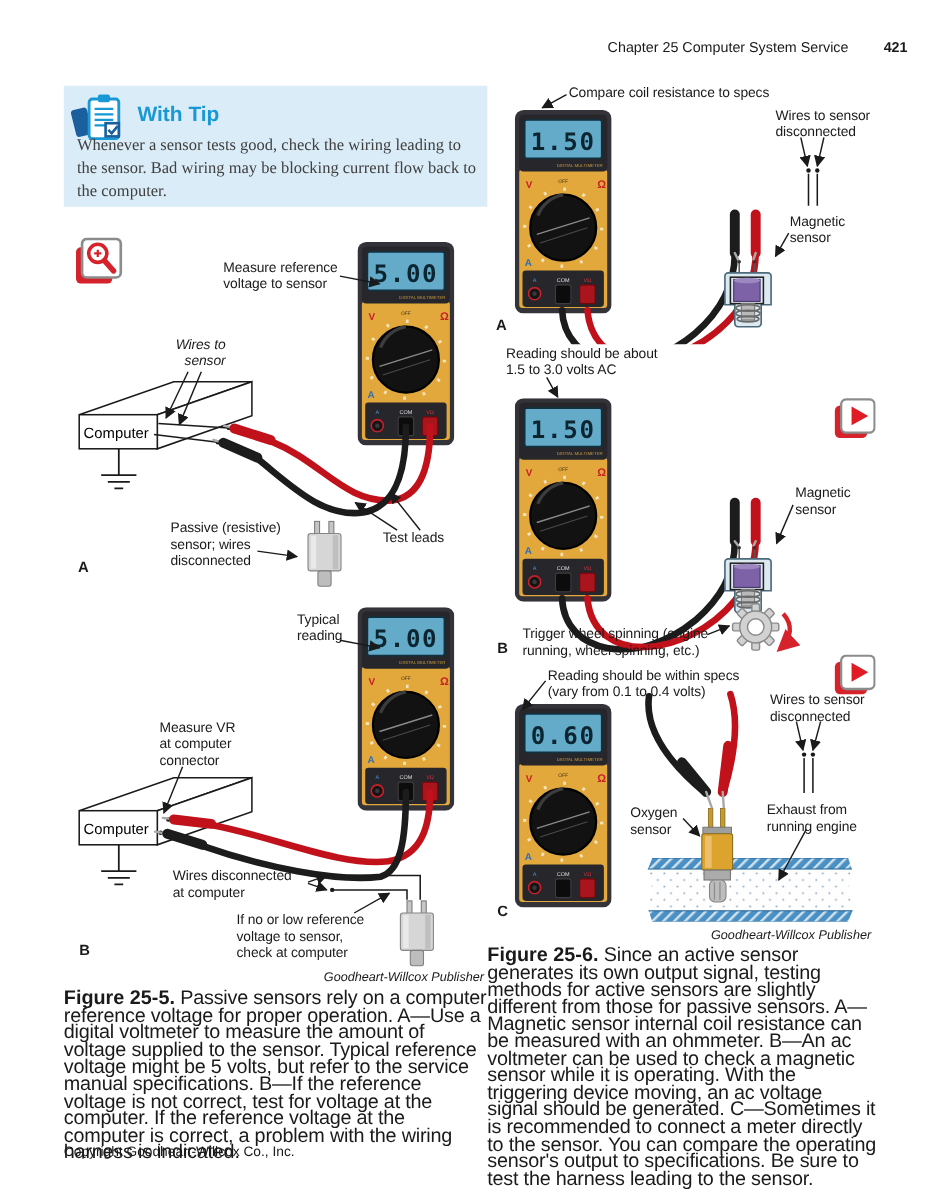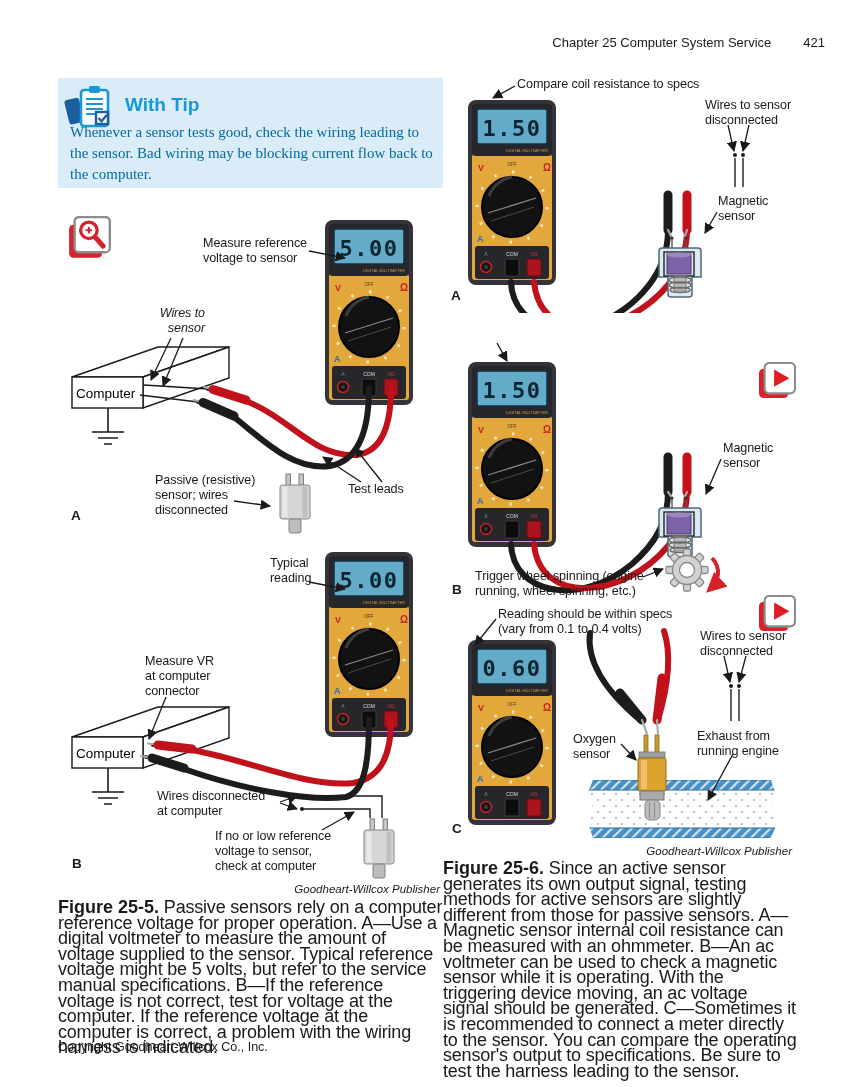--- a/index.html
+++ b/index.html
@@ -1,23 +1,23 @@
 <!DOCTYPE html>
 <html><head>
 <meta charset="utf-8">
 <style>
   html,body{margin:0;padding:0;background:#fff;}
   .page{position:relative;width:849px;height:1087px;background:#fff;overflow:hidden;
         font-family:"Liberation Sans",sans-serif;color:#1a1a1a;}
   .hdr{position:absolute;top:35px;right:24px;display:flex;gap:32px;align-items:baseline;font-size:13px;}
-  .hdr .pg{font-weight:normal;}
+  .hdr .pg{font-weight:bold;}
   .tip{position:absolute;left:58px;top:78px;width:385px;height:110px;background:#daecf7;}
   .tip-title{position:absolute;left:67px;top:16px;font-size:19px;font-weight:bold;color:#1899d6;}
   .tip-body{position:absolute;left:12px;top:44px;width:364px;font-family:"Liberation Serif",serif;
-            font-size:15px;line-height:21px;color:#0369a1;}
+            font-size:15px;line-height:21px;color:#404040;}
   .panel{position:absolute;}
   .panel svg.art{position:absolute;left:0;top:0;}
   .lbl{position:absolute;font-size:12.6px;line-height:15px;white-space:pre-line;letter-spacing:-0.1px;}
   .lbl.ctr{text-align:right;font-style:italic;}
   .letter{position:absolute;font-size:13.5px;font-weight:bold;}
   .credit{position:absolute;font-style:italic;font-size:11.5px;text-align:right;}
   .caption{position:absolute;font-size:18px;line-height:15.6px;letter-spacing:-0.2px;margin:0;}
   .caption b{letter-spacing:0;}
   .copyright{position:absolute;left:58px;top:1040px;font-size:12.5px;}
   .lcd{font-family:"DejaVu Sans Mono",monospace;font-weight:bold;font-size:22px;
@@ -293,20 +293,22 @@
           <circle r="14.5"></circle>
         </g>
         <circle r="7.5" fill="#fff" stroke="#8a8a8a" stroke-width="1.3"></circle>
       </g>
       <path d="M272,248 C281,258 280,270 269,280" fill="none" stroke="#d5222b" stroke-width="4" marker-end="url(#ahr)"></path>
 
       <line class="arr" x1="57" y1="33" x2="67" y2="51" marker-end="url(#ah)"></line>
       <line class="arr" x1="281" y1="149" x2="266" y2="184" marker-end="url(#ah)"></line>
       <line class="arr" x1="203" y1="267" x2="223" y2="259" marker-end="url(#ah)"></line>
     </svg>
+    <div class="lbl" style="left:20px;top:4px">Reading should be about
+1.5 to 3.0 volts AC</div>
     <div class="lbl" style="left:283px;top:131px">Magnetic
 sensor</div>
     <div class="lbl" style="left:35px;top:259px">Trigger wheel spinning (engine
 running, wheel spinning, etc.)</div>
     <div class="letter" style="left:12px;top:272px">B</div>
   </div>
 
   <div class="panel" style="left:440px;top:593px;width:409px;height:272px">
     <svg class="art" width="409" height="272" viewBox="0 0 409 272">
       <use href="#sym-play" x="318" y="2" width="38" height="38"></use>

